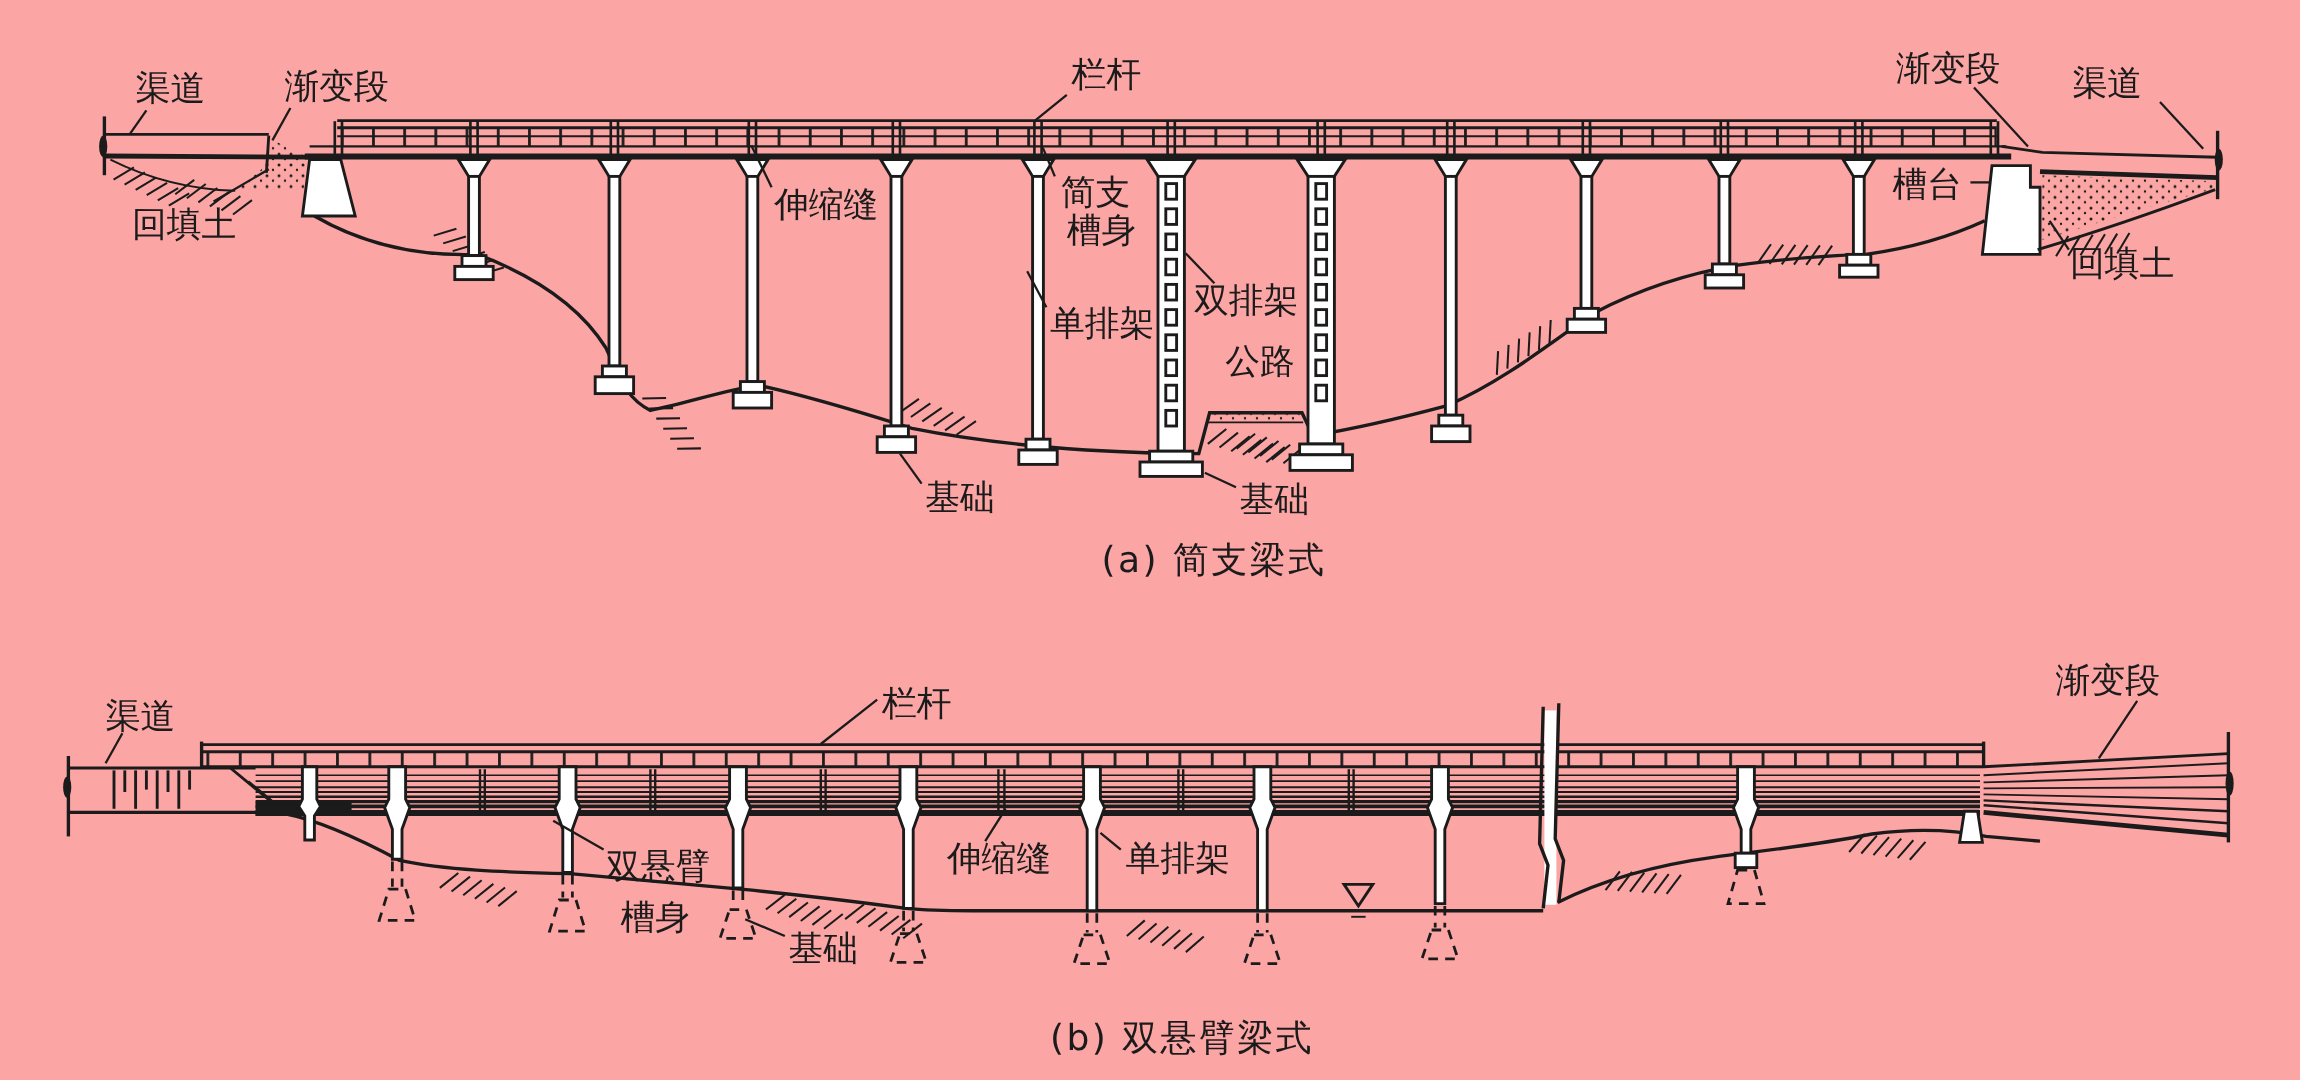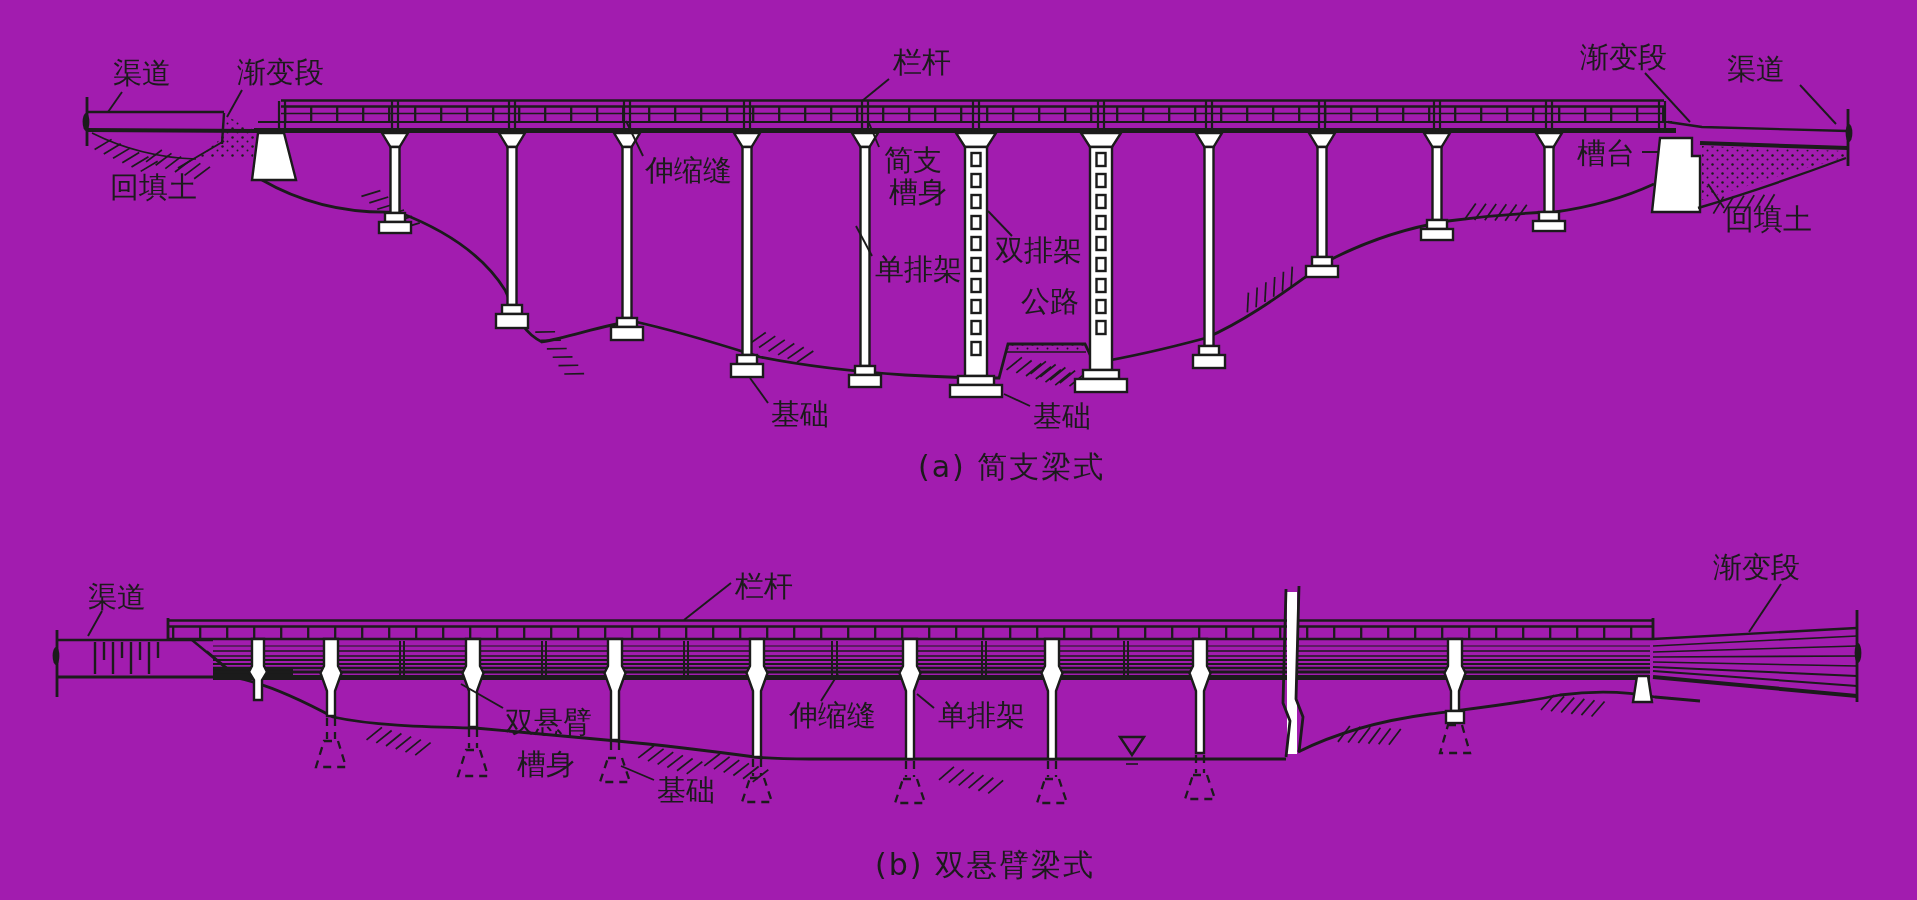--- a/index.html
+++ b/index.html
@@ -1,16 +1,16 @@
 <!DOCTYPE html>
 <html><head>
 <meta charset="utf-8">
 <style>
   html,body{margin:0;padding:0;background:#e8e8e8;}
-  .page{position:relative;width:1917px;height:900px;background:#a21caf;overflow:hidden;
+  .page{position:relative;width:1917px;height:900px;background:#fca5a5;overflow:hidden;
         font-family:"DejaVu Sans",sans-serif;}
   svg{display:block;}
   .ln{stroke:#1b1b1b;fill:none;stroke-width:2.4;}
   .ln1{stroke:#1b1b1b;fill:none;stroke-width:1.6;}
   .ln2{stroke:#1b1b1b;fill:none;stroke-width:2;}
   .ln3{stroke:#1b1b1b;fill:none;stroke-width:2.8;}
   .thick{stroke:#1b1b1b;fill:none;stroke-width:5;}
   .thick4{stroke:#1b1b1b;fill:none;stroke-width:4;}
   .fw{fill:#ffffff;stroke:#1b1b1b;stroke-width:2.4;}
   .dash{stroke:#1b1b1b;fill:none;stroke-width:2.3;stroke-dasharray:8 6;}

